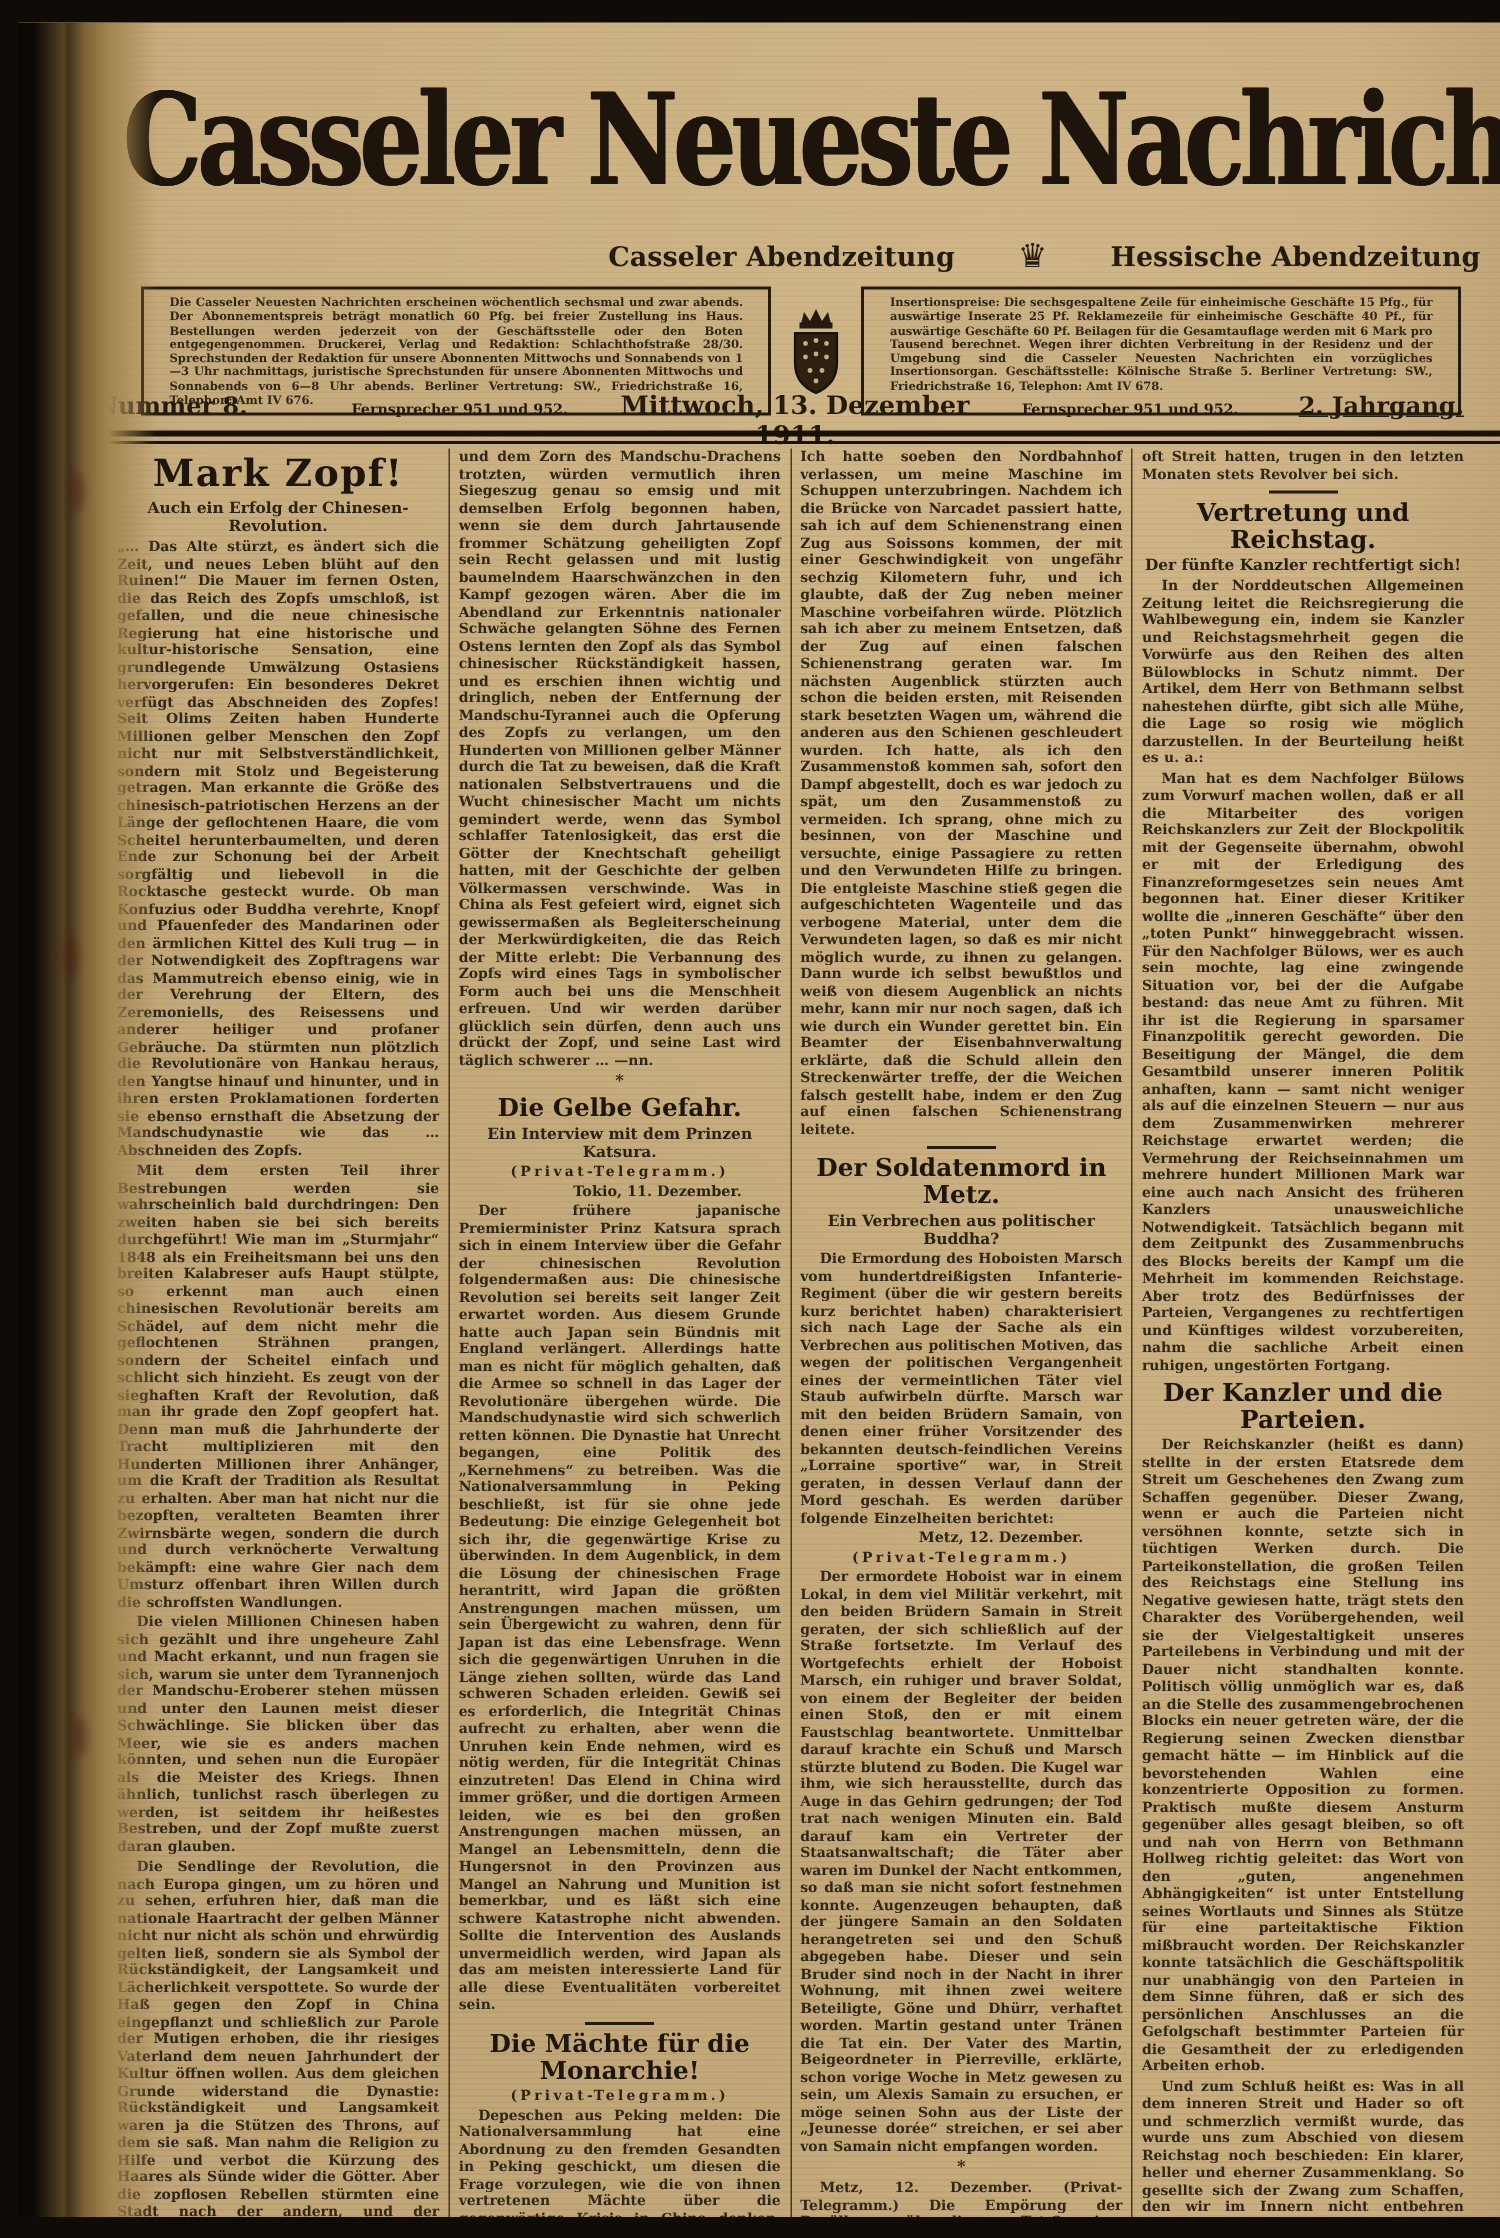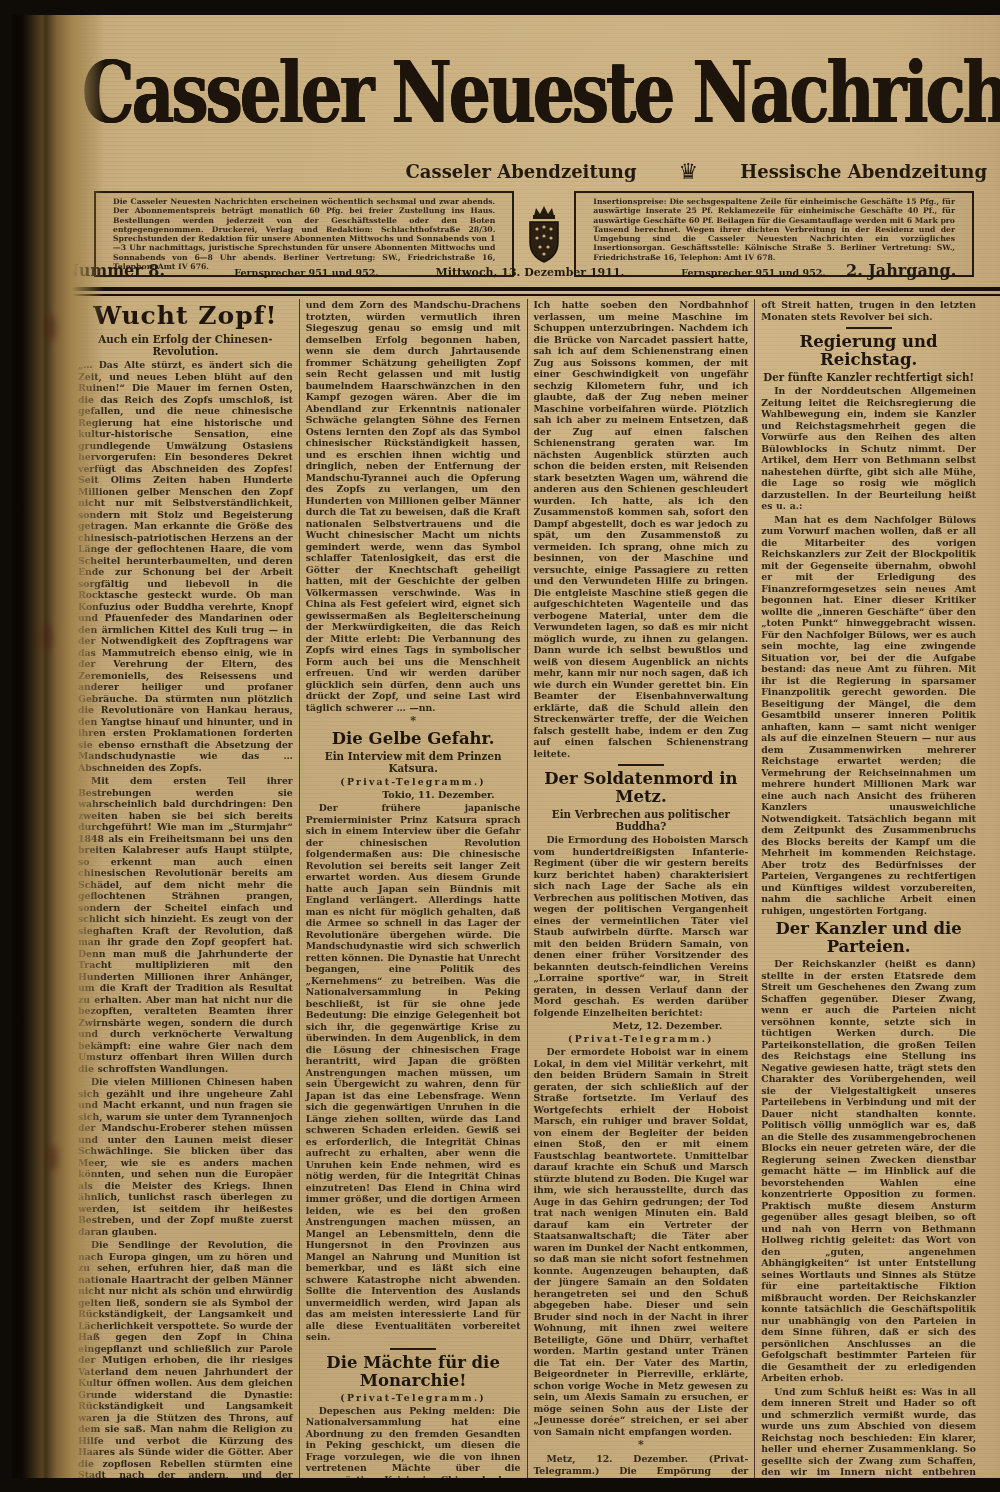--- a/index.html
+++ b/index.html
@@ -27,22 +27,22 @@
   .inforow{position:absolute;left:82px;top:176px;width:880px;display:flex;gap:8px;align-items:stretch;}
   .infobox{border:2px solid #241a0e;padding:4px 17px;font-size:7.7px;line-height:9.3px;
     font-weight:bold;text-align:justify;color:#31261a;background:rgba(0,0,0,0.02);}
   .infobox.left{width:408px;}
   .infobox.right{width:386px;}
   .crest{width:46px;display:flex;align-items:center;justify-content:center;}
   .dateline{position:absolute;left:52px;top:246px;width:912px;display:flex;
     align-items:baseline;font-weight:bold;color:#241b0f;}
   .dl-num{font-size:16px;width:150px;}
   .dl-tel{font-size:9.5px;width:185px;text-align:center;}
-  .dl-date{font-size:11px;flex:1;text-align:center;}
-  .dl-vol{font-size:16px;width:130px;}
+  .dl-date{font-size:17px;flex:1;text-align:center;}
+  .dl-vol{font-size:16px;width:130px;text-align:right;text-decoration:underline;}
   .bigrule{position:absolute;left:40px;top:272px;width:948px;height:3px;
     border-top:4px solid #17110a;border-bottom:2px solid #17110a;}
   .cols{position:absolute;left:60px;top:284px;width:910px;height:1186px;display:flex;}
   .col{flex:1;padding:0 6px;overflow:hidden;}
   .col + .col{border-left:1px solid rgba(38,27,15,.8);}
   h2.main{font-size:25px;margin:2px 0 3px;text-align:center;letter-spacing:1px;color:#1e160c;}
   h3.head{font-size:16.5px;margin:4px 0 2px;text-align:center;color:#1e160c;line-height:18px;}
   .subhead{font-size:10.3px;font-weight:bold;text-align:center;margin:0 0 2px;}
   .wire{font-size:9.3px;font-weight:bold;text-align:center;letter-spacing:2.2px;margin:0 0 2px;}
   .cityline{font-size:9.6px;font-weight:bold;text-align:right;padding-right:26px;margin:0 0 2px;}
@@ -93,21 +93,21 @@
     <span class="dl-tel">Fernsprecher 951 und 952.</span>
     <span class="dl-date">Mittwoch, 13. Dezember 1911.</span>
     <span class="dl-tel">Fernsprecher 951 und 952.</span>
     <span class="dl-vol">2. Jahrgang.</span>
   </div>
   <div class="bigrule"></div>
 
   <div class="cols">
 
     <div class="col">
-      <h2 class="main">Wucht Zopf!</h2>
+      <h2 class="main">Mark Zopf!</h2>
       <div class="subhead">Auch ein Erfolg der Chinesen-Revolution.</div>
       <p class="noindent">„… Das Alte stürzt, es ändert sich die Zeit, und neues Leben blüht auf den Ruinen!“ Die Mauer im fernen Osten, die das Reich des Zopfs umschloß, ist gefallen, und die neue chinesische Regierung hat eine historische und kultur-historische Sensation, eine grundlegende Umwälzung Ostasiens hervorgerufen: Ein besonderes Dekret verfügt das Abschneiden des Zopfes! Seit Olims Zeiten haben Hunderte Millionen gelber Menschen den Zopf nicht nur mit Selbstverständlichkeit, sondern mit Stolz und Begeisterung getragen. Man erkannte die Größe des chinesisch-patriotischen Herzens an der Länge der geflochtenen Haare, die vom Scheitel herunterbaumelten, und deren Ende zur Schonung bei der Arbeit sorgfältig und liebevoll in die Rocktasche gesteckt wurde. Ob man Konfuzius oder Buddha verehrte, Knopf und Pfauenfeder des Mandarinen oder den ärmlichen Kittel des Kuli trug — in der Notwendigkeit des Zopftragens war das Mammutreich ebenso einig, wie in der Verehrung der Eltern, des Zeremoniells, des Reisessens und anderer heiliger und profaner Gebräuche. Da stürmten nun plötzlich die Revolutionäre von Hankau heraus, den Yangtse hinauf und hinunter, und in ihren ersten Proklamationen forderten sie ebenso ernsthaft die Absetzung der Mandschudynastie wie das … Abschneiden des Zopfs.</p>
       <p>Mit dem ersten Teil ihrer Bestrebungen werden sie wahrscheinlich bald durchdringen: Den zweiten haben sie bei sich bereits durchgeführt! Wie man im „Sturmjahr“ 1848 als ein Freiheitsmann bei uns den breiten Kalabreser aufs Haupt stülpte, so erkennt man auch einen chinesischen Revolutionär bereits am Schädel, auf dem nicht mehr die geflochtenen Strähnen prangen, sondern der Scheitel einfach und schlicht sich hinzieht. Es zeugt von der sieghaften Kraft der Revolution, daß man ihr grade den Zopf geopfert hat. Denn man muß die Jahrhunderte der Tracht multiplizieren mit den Hunderten Millionen ihrer Anhänger, um die Kraft der Tradition als Resultat zu erhalten. Aber man hat nicht nur die bezopften, veralteten Beamten ihrer Zwirnsbärte wegen, sondern die durch und durch verknöcherte Verwaltung bekämpft: eine wahre Gier nach dem Umsturz offenbart ihren Willen durch die schroffsten Wandlungen.</p>
       <p>Die vielen Millionen Chinesen haben sich gezählt und ihre ungeheure Zahl und Macht erkannt, und nun fragen sie sich, warum sie unter dem Tyrannenjoch der Mandschu-Eroberer stehen müssen und unter den Launen meist dieser Schwächlinge. Sie blicken über das Meer, wie sie es anders machen könnten, und sehen nun die Europäer als die Meister des Kriegs. Ihnen ähnlich, tunlichst rasch überlegen zu werden, ist seitdem ihr heißestes Bestreben, und der Zopf mußte zuerst daran glauben.</p>
       <p>Die Sendlinge der Revolution, die nach Europa gingen, um zu hören und zu sehen, erfuhren hier, daß man die nationale Haartracht der gelben Männer nicht nur nicht als schön und ehrwürdig gelten ließ, sondern sie als Symbol der Rückständigkeit, der Langsamkeit und Lächerlichkeit verspottete. So wurde der Haß gegen den Zopf in China eingepflanzt und schließlich zur Parole der Mutigen erhoben, die ihr riesiges Vaterland dem neuen Jahrhundert der Kultur öffnen wollen. Aus dem gleichen Grunde widerstand die Dynastie: Rückständigkeit und Langsamkeit waren ja die Stützen des Throns, auf dem sie saß. Man nahm die Religion zu Hilfe und verbot die Kürzung des Haares als Sünde wider die Götter. Aber die zopflosen Rebellen stürmten eine Stadt nach der andern, und der kaiserliche Hof warf dem hungrigen Löwen der Revolution Brocken entgegen: den Prinz-Regenten, die Verfassung und Dutzende mißliebiger Würdenträger. Aber bevor noch mehr Köpfe abgeschnitten wurden, hat man nun das Abschneiden des Zopfes gestattet! Denn der Zopf wird nicht sterben; er wird (trotz der Revolution!) weiter auferstehen. Und wenn nicht in China, dann doch in der westlichen Welt!</p>
 
     </div>
 
     <div class="col">
       <p class="noindent">und dem Zorn des Mandschu-Drachens trotzten, würden vermutlich ihren Siegeszug genau so emsig und mit demselben Erfolg begonnen haben, wenn sie dem durch Jahrtausende frommer Schätzung geheiligten Zopf sein Recht gelassen und mit lustig baumelndem Haarschwänzchen in den Kampf gezogen wären. Aber die im Abendland zur Erkenntnis nationaler Schwäche gelangten Söhne des Fernen Ostens lernten den Zopf als das Symbol chinesischer Rückständigkeit hassen, und es erschien ihnen wichtig und dringlich, neben der Entfernung der Mandschu-Tyrannei auch die Opferung des Zopfs zu verlangen, um den Hunderten von Millionen gelber Männer durch die Tat zu beweisen, daß die Kraft nationalen Selbstvertrauens und die Wucht chinesischer Macht um nichts gemindert werde, wenn das Symbol schlaffer Tatenlosigkeit, das erst die Götter der Knechtschaft geheiligt hatten, mit der Geschichte der gelben Völkermassen verschwinde. Was in China als Fest gefeiert wird, eignet sich gewissermaßen als Begleiterscheinung der Merkwürdigkeiten, die das Reich der Mitte erlebt: Die Verbannung des Zopfs wird eines Tags in symbolischer Form auch bei uns die Menschheit erfreuen. Und wir werden darüber glücklich sein dürfen, denn auch uns drückt der Zopf, und seine Last wird täglich schwerer …   —nn.</p>
@@ -133,21 +133,21 @@
       <div class="cityline">Metz, 12. Dezember.</div>
       <div class="wire">(Privat-Telegramm.)</div>
       <p>Der ermordete Hoboist war in einem Lokal, in dem viel Militär verkehrt, mit den beiden Brüdern Samain in Streit geraten, der sich schließlich auf der Straße fortsetzte. Im Verlauf des Wortgefechts erhielt der Hoboist Marsch, ein ruhiger und braver Soldat, von einem der Begleiter der beiden einen Stoß, den er mit einem Faustschlag beantwortete. Unmittelbar darauf krachte ein Schuß und Marsch stürzte blutend zu Boden. Die Kugel war ihm, wie sich herausstellte, durch das Auge in das Gehirn gedrungen; der Tod trat nach wenigen Minuten ein. Bald darauf kam ein Vertreter der Staatsanwaltschaft; die Täter aber waren im Dunkel der Nacht entkommen, so daß man sie nicht sofort festnehmen konnte. Augenzeugen behaupten, daß der jüngere Samain an den Soldaten herangetreten sei und den Schuß abgegeben habe. Dieser und sein Bruder sind noch in der Nacht in ihrer Wohnung, mit ihnen zwei weitere Beteiligte, Göne und Dhürr, verhaftet worden. Martin gestand unter Tränen die Tat ein. Der Vater des Martin, Beigeordneter in Pierreville, erklärte, schon vorige Woche in Metz gewesen zu sein, um Alexis Samain zu ersuchen, er möge seinen Sohn aus der Liste der „Jeunesse dorée“ streichen, er sei aber von Samain nicht empfangen worden.</p>
       <div class="star-sep">*</div>
       <p>Metz, 12. Dezember. (Privat-Telegramm.) Die Empörung der Bevölkerung über die neue Tat Samains, der seit der bekannten „Lorraine sportive“-Affäre im Sommer noch dreister und eingebildeter geworden ist, ist groß. Ein Zeuge behauptet, der jüngere Samain im grauen Mantel sei der Täter gewesen. Als die Polizei bei Samain eintraf, waren die beiden Brüder geständig. Als die Polizei die Samains, die mit den Soldaten häufig</p>
     </div>
 
     <div class="col">
       <p class="noindent">oft Streit hatten, trugen in den letzten Monaten stets Revolver bei sich.</p>
       <div class="rule-sep"></div>
-      <h3 class="head">Regierung und Reichstag.</h3>
+      <h3 class="head">Vertretung und Reichstag.</h3>
       <div class="subhead">Der fünfte Kanzler rechtfertigt sich!</div>
       <p>In der Norddeutschen Allgemeinen Zeitung leitet die Reichsregierung die Wahlbewegung ein, indem sie Kanzler und Reichstagsmehrheit gegen die Vorwürfe aus den Reihen des alten Bülowblocks in Schutz nimmt. Der Artikel, dem Herr von Bethmann selbst nahestehen dürfte, gibt sich alle Mühe, die Lage so rosig wie möglich darzustellen. In der Beurteilung heißt es u. a.:</p>
       <p>Man hat es dem Nachfolger Bülows zum Vorwurf machen wollen, daß er all die Mitarbeiter des vorigen Reichskanzlers zur Zeit der Blockpolitik mit der Gegenseite übernahm, obwohl er mit der Erledigung des Finanzreformgesetzes sein neues Amt begonnen hat. Einer dieser Kritiker wollte die „inneren Geschäfte“ über den „toten Punkt“ hinweggebracht wissen. Für den Nachfolger Bülows, wer es auch sein mochte, lag eine zwingende Situation vor, bei der die Aufgabe bestand: das neue Amt zu führen. Mit ihr ist die Regierung in sparsamer Finanzpolitik gerecht geworden. Die Beseitigung der Mängel, die dem Gesamtbild unserer inneren Politik anhaften, kann — samt nicht weniger als auf die einzelnen Steuern — nur aus dem Zusammenwirken mehrerer Reichstage erwartet werden; die Vermehrung der Reichseinnahmen um mehrere hundert Millionen Mark war eine auch nach Ansicht des früheren Kanzlers unausweichliche Notwendigkeit. Tatsächlich begann mit dem Zeitpunkt des Zusammenbruchs des Blocks bereits der Kampf um die Mehrheit im kommenden Reichstage. Aber trotz des Bedürfnisses der Parteien, Vergangenes zu rechtfertigen und Künftiges wildest vorzubereiten, nahm die sachliche Arbeit einen ruhigen, ungestörten Fortgang.</p>
       <h3 class="head">Der Kanzler und die Parteien.</h3>
       <p>Der Reichskanzler (heißt es dann) stellte in der ersten Etatsrede dem Streit um Geschehenes den Zwang zum Schaffen gegenüber. Dieser Zwang, wenn er auch die Parteien nicht versöhnen konnte, setzte sich in tüchtigen Werken durch. Die Parteikonstellation, die großen Teilen des Reichstags eine Stellung ins Negative gewiesen hatte, trägt stets den Charakter des Vorübergehenden, weil sie der Vielgestaltigkeit unseres Parteilebens in Verbindung und mit der Dauer nicht standhalten konnte. Politisch völlig unmöglich war es, daß an die Stelle des zusammengebrochenen Blocks ein neuer getreten wäre, der die Regierung seinen Zwecken dienstbar gemacht hätte — im Hinblick auf die bevorstehenden Wahlen eine konzentrierte Opposition zu formen. Praktisch mußte diesem Ansturm gegenüber alles gesagt bleiben, so oft und nah von Herrn von Bethmann Hollweg richtig geleitet: das Wort von den „guten, angenehmen Abhängigkeiten“ ist unter Entstellung seines Wortlauts und Sinnes als Stütze für eine parteitaktische Fiktion mißbraucht worden. Der Reichskanzler konnte tatsächlich die Geschäftspolitik nur unabhängig von den Parteien in dem Sinne führen, daß er sich des persönlichen Anschlusses an die Gefolgschaft bestimmter Parteien für die Gesamtheit der zu erledigenden Arbeiten erhob.</p>
       <p>Und zum Schluß heißt es: Was in all dem inneren Streit und Hader so oft und schmerzlich vermißt wurde, das wurde uns zum Abschied von diesem Reichstag noch beschieden: Ein klarer, heller und eherner Zusammenklang. So gesellte sich der Zwang zum Schaffen, den wir im Innern nicht entbehren konnten, und der freie Wille zu fester Selbstbehauptung in allen Stürmen unseres nationalen Schicksals.</p>
 
     </div>
 
   </div>

